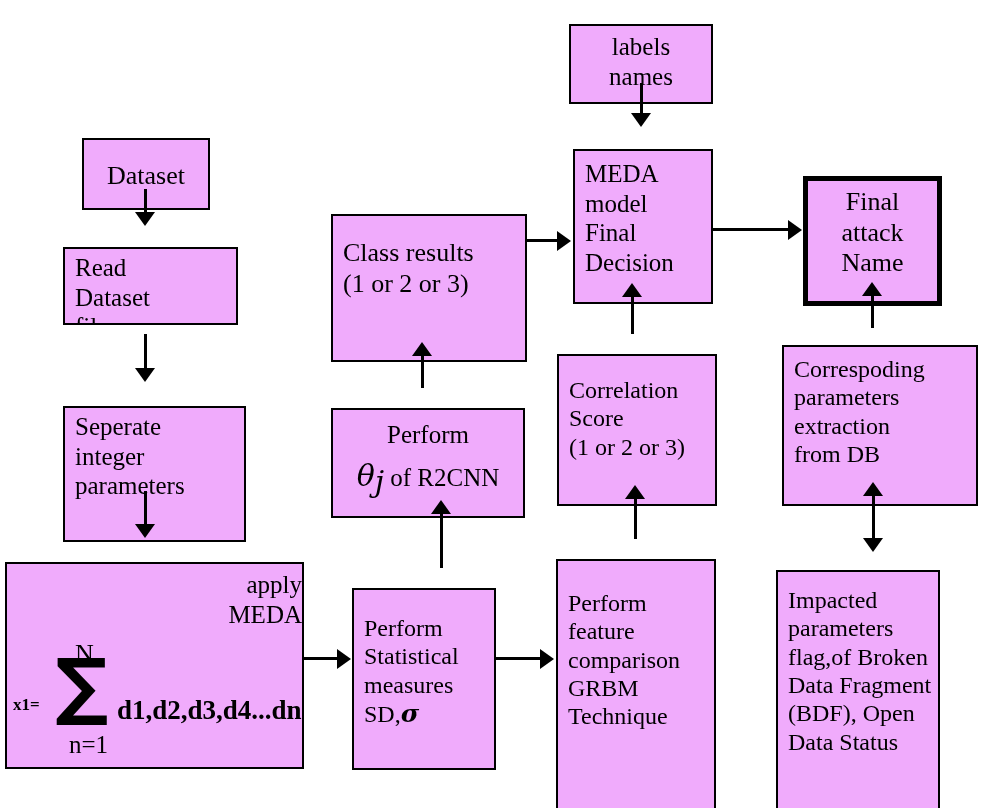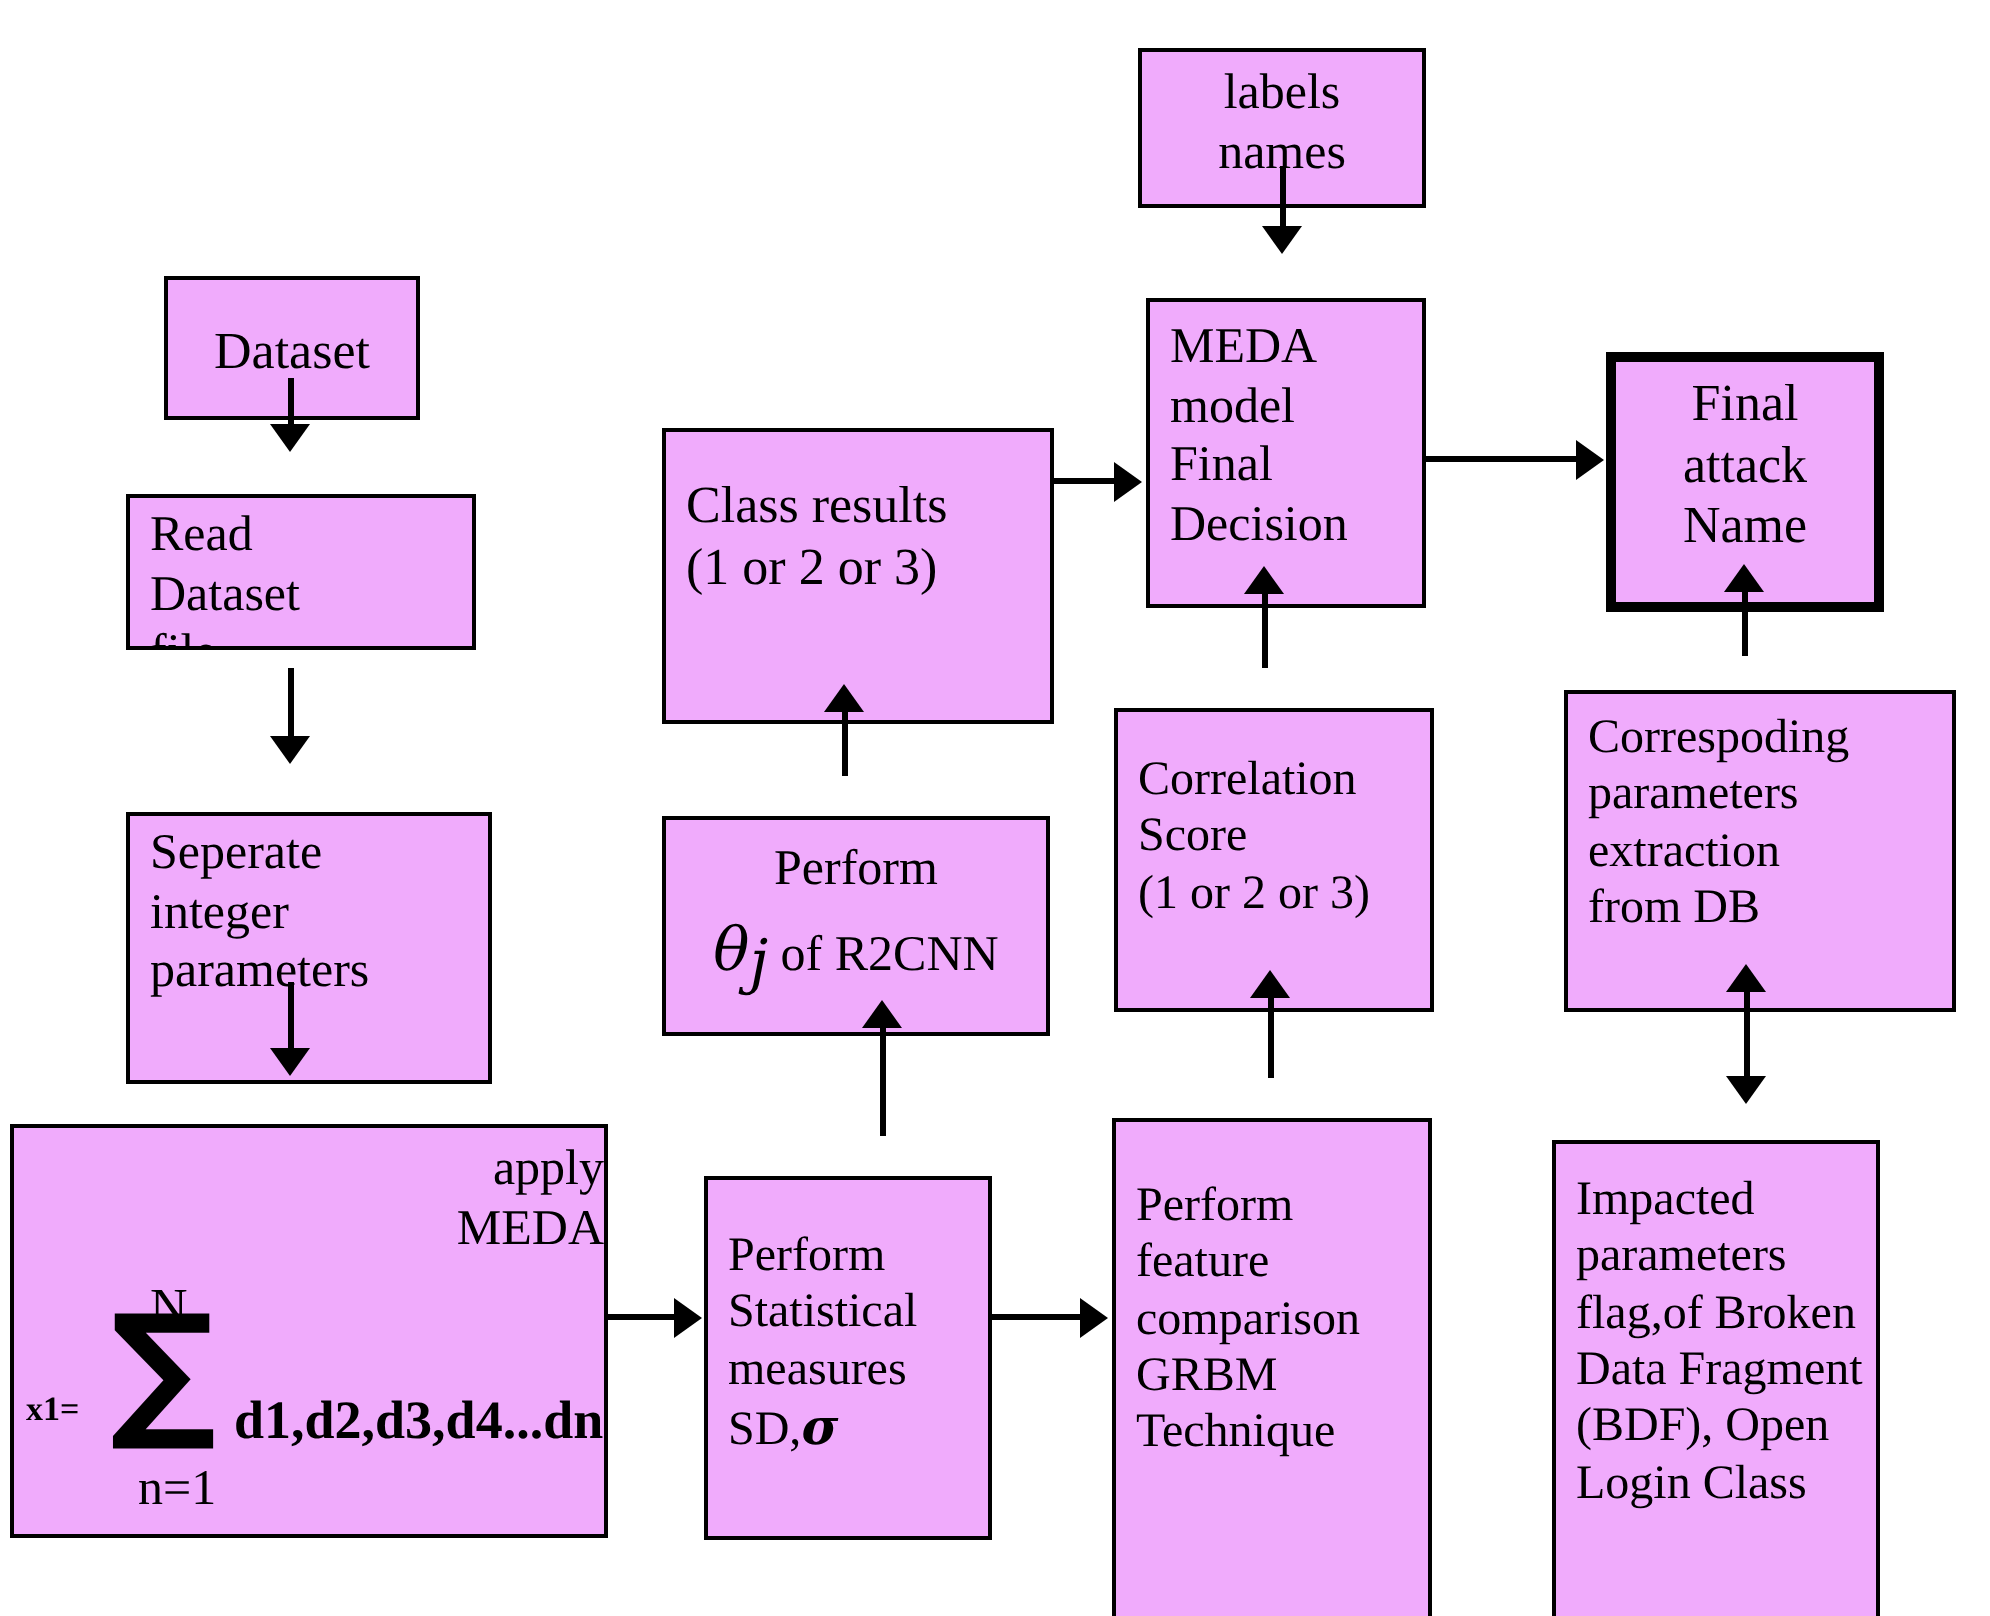--- a/index.html
+++ b/index.html
@@ -250,21 +250,21 @@
     </div>
   </div>
 
   <div class="node al-left fs24" style="left:776px; top:549px; width:164px; height:249px;">
     <div class="lines" style="padding-top:14px;">
       <span class="ln">Impacted</span>
       <span class="ln">parameters</span>
       <span class="ln">flag,of Broken</span>
       <span class="ln">Data Fragment</span>
       <span class="ln">(BDF), Open</span>
-      <span class="ln">Login Class</span>
+      <span class="ln">Data Status</span>
     </div>
   </div>
 
   <div class="conn">
     <div class="vline" style="left:144px; top:189px; height:28px;"></div>
     <div class="arrow-down" style="left:135px; top:212px;"></div>
   </div>
 
   <div class="conn">
     <div class="vline" style="left:144px; top:334px; height:38px;"></div>

